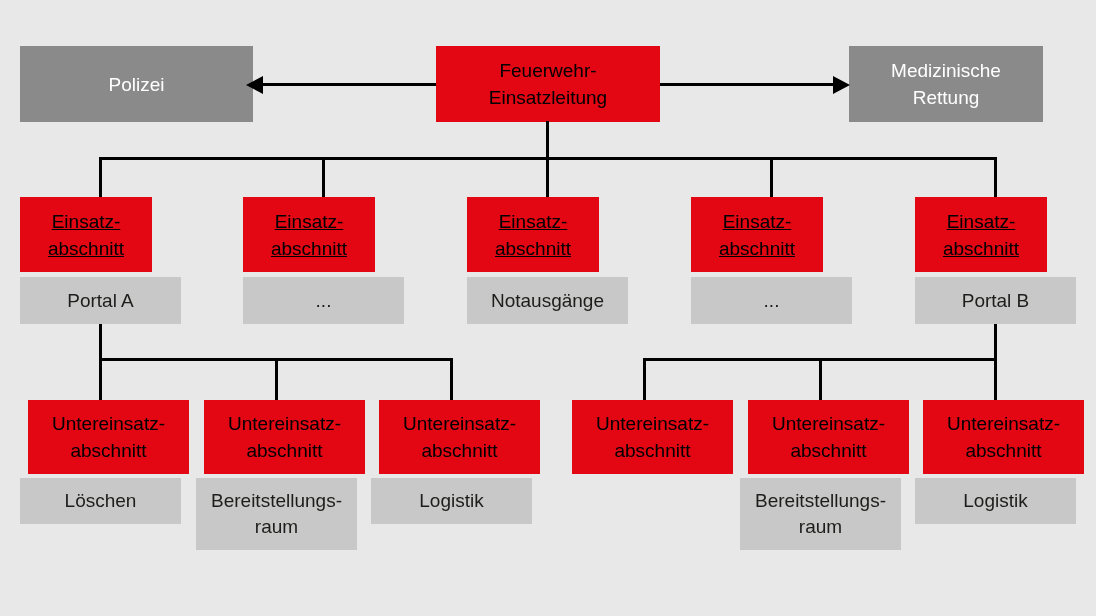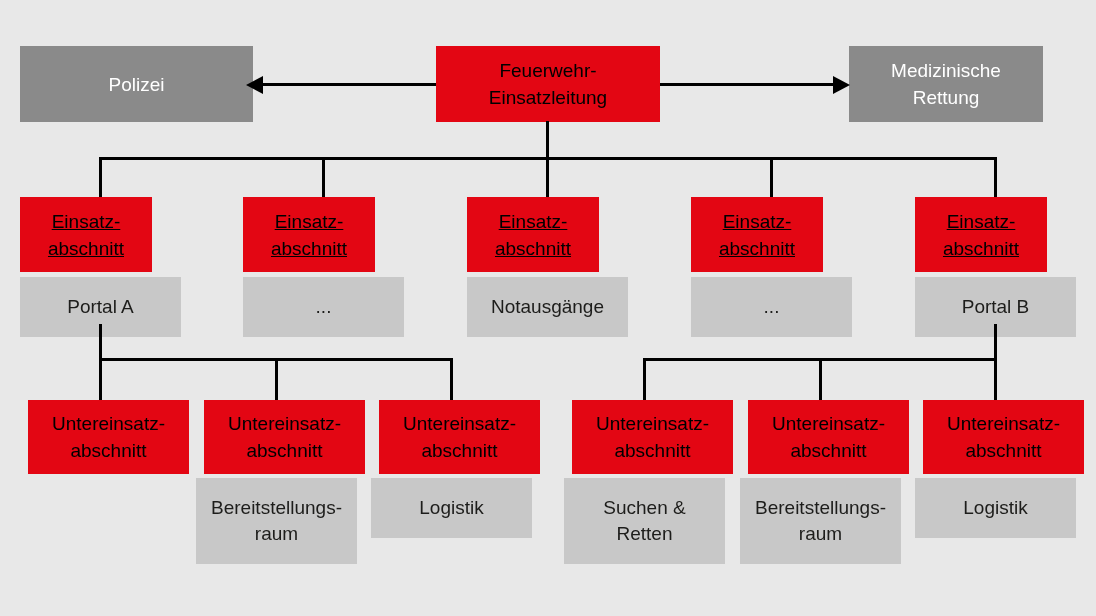--- a/index.html
+++ b/index.html
@@ -24,21 +24,21 @@
   }
   .red{background:#e30613;color:#000000;}
   .gray{background:#8a8a8a;color:#ffffff;}
   .label{
     position:absolute;
     display:flex;align-items:center;justify-content:center;
     text-align:center;
     white-space:pre-line;
     background:#c8c8c8;color:#1d1d1b;
     font-size:19px;line-height:26px;
-    padding:17px 4px;box-sizing:border-box;
+    padding:10px 4px;box-sizing:border-box;
     min-height:46px;
   }
   
   .pos-police {left:20px; top:46px; width:233px;height:76px;}
   .pos-command{left:436px;top:46px; width:224px;height:76px;}
   .pos-medical{left:849px;top:46px; width:194px;height:76px;}
   
   .sec{top:197px;height:75px;width:132px;text-decoration:underline;}
   .sec-l{top:277px;width:161px;min-height:47px;}
   .x-s0{left:20px;}  .x-s1{left:243px;} .x-s2{left:467px;} .x-s3{left:691px;} .x-s4{left:915px;}
@@ -121,22 +121,21 @@
 abschnitt</div>
   <div class="node red sub x-u2">Untereinsatz-
 abschnitt</div>
   <div class="node red sub x-u3">Untereinsatz-
 abschnitt</div>
   <div class="node red sub x-u4">Untereinsatz-
 abschnitt</div>
   <div class="node red sub x-u5">Untereinsatz-
 abschnitt</div>
 
+  <div class="label sub-l x-u0">Löschen</div>
   <div class="label sub-l x-u1">Bereitstellungs-
 raum</div>
   <div class="label sub-l x-u2">Logistik</div>
-  <div class="label sub-l x-u3">Suchen &amp;
-Retten</div>
   <div class="label sub-l x-u4">Bereitstellungs-
 raum</div>
   <div class="label sub-l x-u5">Logistik</div>
 
 </div>
 
 </body></html>

